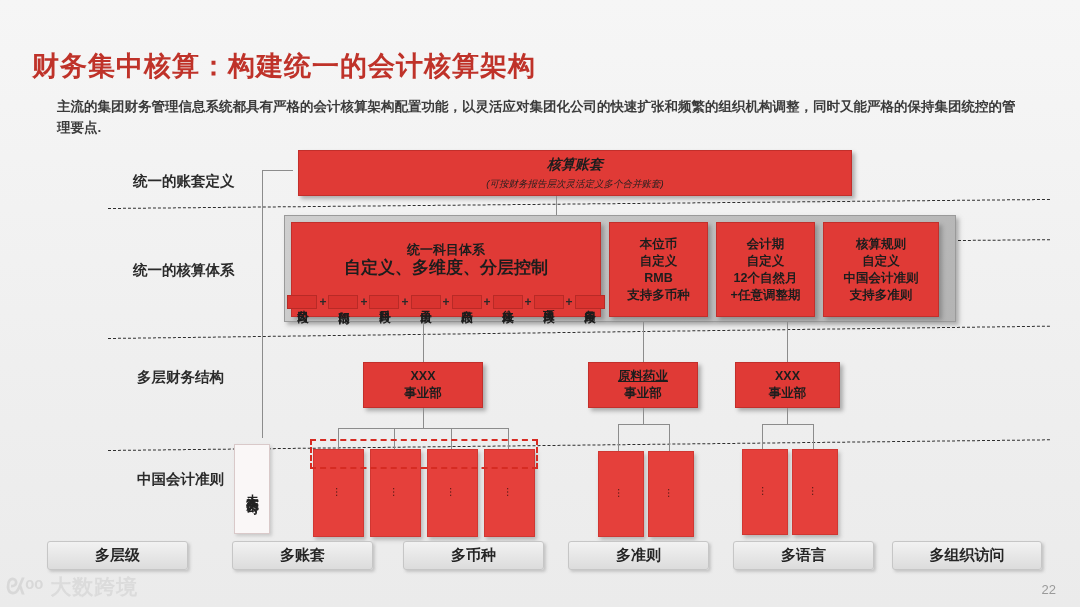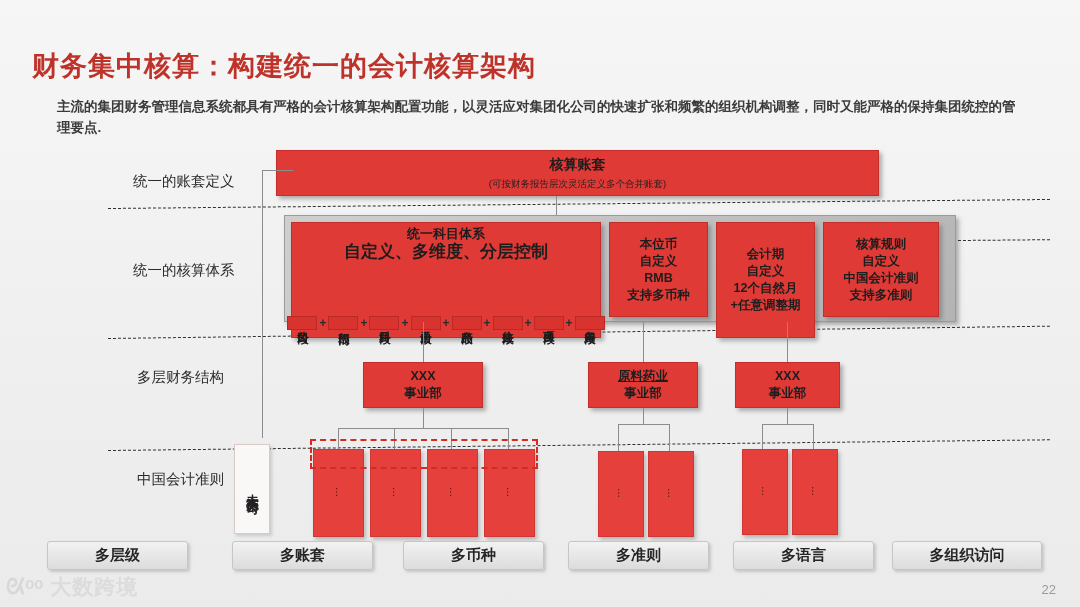--- a/index.html
+++ b/index.html
@@ -17,21 +17,21 @@
     font-size:27px;font-weight:bold;color:#bf3229;
     letter-spacing:1px;white-space:nowrap;
   }
   .subtitle{
     position:absolute;left:57px;top:96px;width:965px;
     font-size:13.5px;line-height:21px;color:#3b3b3b;font-weight:bold;
   }
 
   
   .rowlabel{
-    position:absolute;font-size:14.5px;color:#2b2b2b;font-weight:normal;
+    position:absolute;font-size:14.5px;color:#2b2b2b;font-weight:bold;
     white-space:nowrap;
   }
 
   
   .dashsep{
     position:absolute;height:0;border-top:1.6px dashed #2f2f2f;
     transform-origin:left center;
   }
 
   
@@ -123,32 +123,32 @@
 
   <div class="dashsep" style="left:108px;top:208px;width:942px;transform:rotate(-0.55deg);"></div>
   <div class="dashsep" style="left:108px;top:338px;width:942px;transform:rotate(-0.75deg);"></div>
   <div class="dashsep" style="left:108px;top:450px;width:942px;transform:rotate(-0.65deg);"></div>
 
   <div class="rowlabel" style="left:133px;top:172px;">统一的账套定义</div>
   <div class="rowlabel" style="left:133px;top:261px;">统一的核算体系</div>
   <div class="rowlabel" style="left:137px;top:368px;">多层财务结构</div>
   <div class="rowlabel" style="left:137px;top:470px;">中国会计准则</div>
 
-  <div class="redbox" style="left:276px;top:150px;width:603px;height:46px;">
+  <div class="redbox" style="left:298px;top:150px;width:554px;height:46px;font-style:italic;">
     <div class="t1">核算账套</div>
     <div class="t2">(可按财务报告层次灵活定义多个合并账套)</div>
   </div>
 
   <div class="vline" style="left:556px;top:196px;height:22px;"></div>
   <div class="vline" style="left:262px;top:170px;height:268px;"></div>
   <div class="hline" style="left:262px;top:170px;width:31px;"></div>
 
   <div class="grayframe" style="left:284px;top:215px;width:672px;height:107px;">
 
-    <div class="redbox" style="left:6px;top:6px;width:310px;height:116px;justify-content:flex-start;padding-top:2px;">
+    <div class="redbox" style="left:6px;top:6px;width:310px;height:95px;justify-content:flex-start;padding-top:18px;">
       <div class="t1" style="font-size:13px;">统一科目体系</div>
       <div class="t1" style="font-size:17px;font-weight:bold;margin-top:1px;">自定义、多维度、分层控制</div>
       <div class="chainwrap">
         <div class="seg">公司段</div>
         <div class="plus">+</div>
         <div class="seg">部门段</div>
         <div class="plus">+</div>
         <div class="seg">科目段</div>
         <div class="plus">+</div>
         <div class="seg">子自段</div>
@@ -163,21 +163,21 @@
       </div>
     </div>
 
     <div class="redbox" style="left:324px;top:6px;width:99px;height:95px;">
       <div class="t1" style="font-size:12.5px;">本位币</div>
       <div class="t1" style="font-size:12.5px;">自定义</div>
       <div class="t1" style="font-size:12.5px;">RMB</div>
       <div class="t1" style="font-size:12.5px;">支持多币种</div>
     </div>
 
-    <div class="redbox" style="left:431px;top:6px;width:99px;height:116px;">
+    <div class="redbox" style="left:431px;top:6px;width:99px;height:95px;">
       <div class="t1" style="font-size:12.5px;">会计期</div>
       <div class="t1" style="font-size:12.5px;">自定义</div>
       <div class="t1" style="font-size:12.5px;">12个自然月</div>
       <div class="t1" style="font-size:12.5px;">+任意调整期</div>
     </div>
 
     <div class="redbox" style="left:538px;top:6px;width:116px;height:95px;">
       <div class="t1" style="font-size:12.5px;">核算规则</div>
       <div class="t1" style="font-size:12.5px;">自定义</div>
       <div class="t1" style="font-size:12.5px;">中国会计准则</div>

